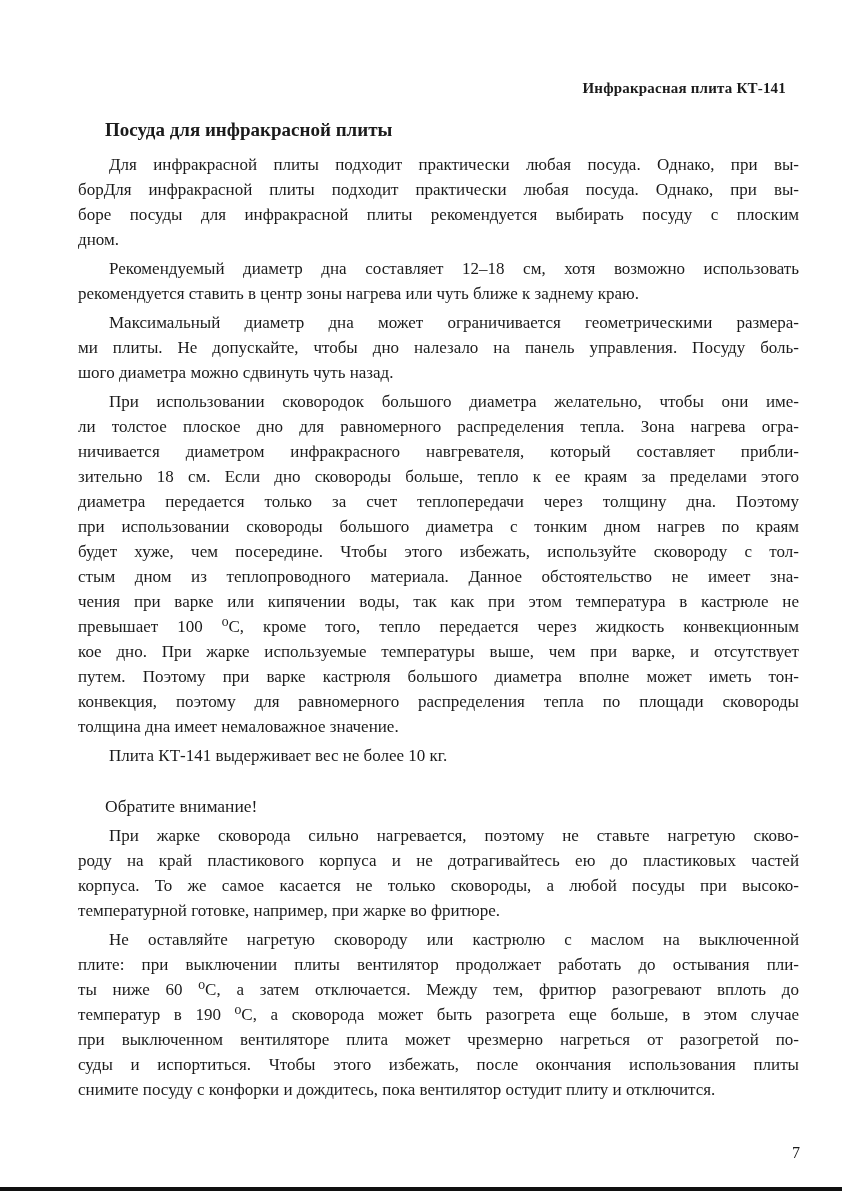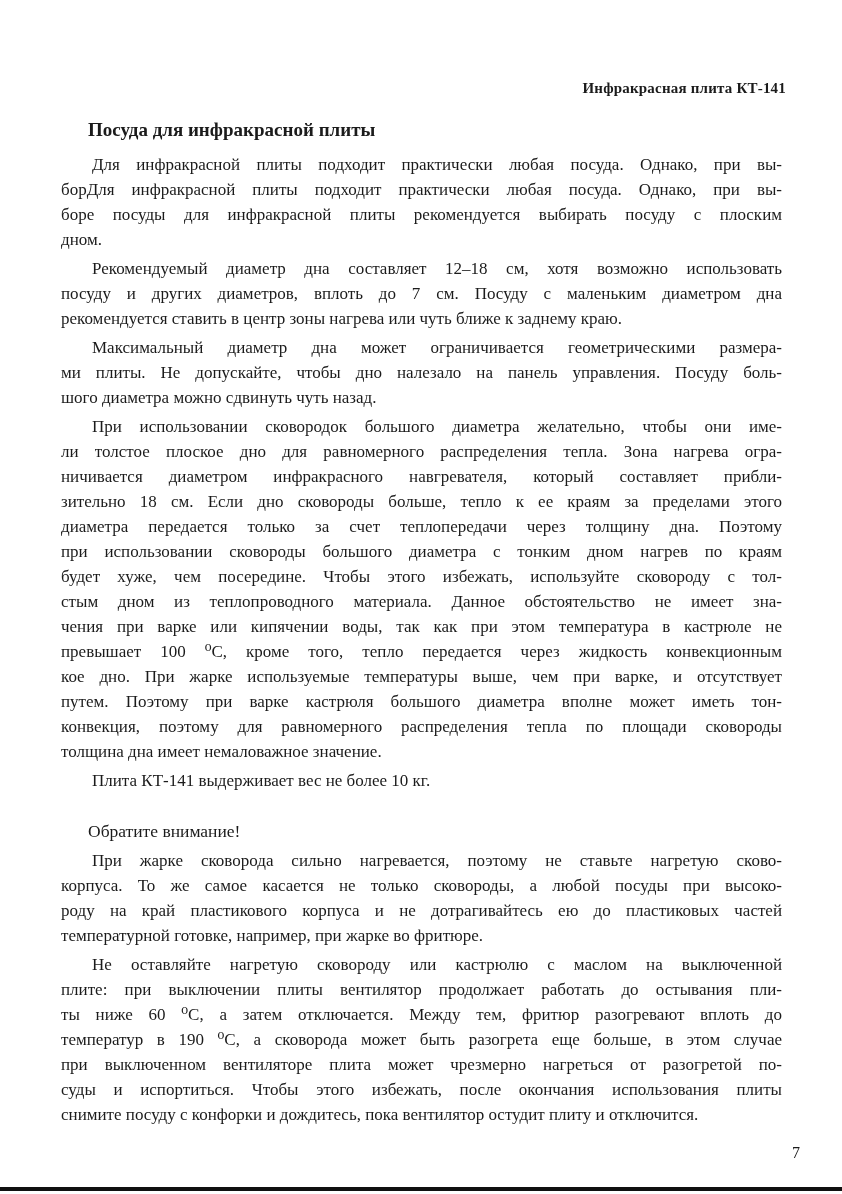--- a/index.html
+++ b/index.html
@@ -19,21 +19,21 @@
   .running-header {
     position: absolute;
     top: 80px;
     right: 56px;
     font-size: 15px;
     font-weight: 700;
     letter-spacing: 0.2px;
   }
   .doc {
     position: absolute;
-    left: 57px;
+    left: 74px;
     top: 119px;
     width: 729px;
   }
   .section-heading {
     margin: 0 0 11px 31px;
     font-size: 19px;
     font-weight: 700;
     line-height: 22px;
   }
   .para {
@@ -86,21 +86,20 @@
 
     <div class="para">
         <div class="line">Для инфракрасной плиты подходит практически любая посуда. Однако, при вы-</div>
         <div class="line">борДля инфракрасной плиты подходит практически любая посуда. Однако, при вы-</div>
         <div class="line">боре посуды для инфракрасной плиты рекомендуется выбирать посуду с плоским</div>
         <div class="line">дном.</div>
       </div>
 
     <div class="para">
         <div class="line">Рекомендуемый диаметр дна составляет 12–18 см, хотя возможно использовать</div>
-        <div class="line">посуду и других диаметров, вплоть до 7 см. Посуду с маленьким диаметром дна</div>
         <div class="line">рекомендуется ставить в центр зоны нагрева или чуть ближе к заднему краю.</div>
       </div>
 
     <div class="para">
         <div class="line">Максимальный диаметр дна может ограничивается геометрическими размера-</div>
         <div class="line">ми плиты. Не допускайте, чтобы дно налезало на панель управления. Посуду боль-</div>
         <div class="line">шого диаметра можно сдвинуть чуть назад.</div>
       </div>
 
     <div class="para">
@@ -121,22 +120,22 @@
       </div>
 
     <div class="para">
         <div class="line">Плита КТ-141 выдерживает вес не более 10 кг.</div>
       </div>
 
     <h2 class="notice-heading">Обратите внимание!</h2>
 
     <div class="para">
         <div class="line">При жарке сковорода сильно нагревается, поэтому не ставьте нагретую сково-</div>
+        <div class="line">роду на край пластикового корпуса и не дотрагивайтесь ею до пластиковых частей</div>
         <div class="line">корпуса. То же самое касается не только сковороды, а любой посуды при высоко-</div>
-        <div class="line">роду на край пластикового корпуса и не дотрагивайтесь ею до пластиковых частей</div>
         <div class="line">температурной готовке, например, при жарке во фритюре.</div>
       </div>
 
     <div class="para">
         <div class="line">Не оставляйте нагретую сковороду или кастрюлю с маслом на выключенной</div>
         <div class="line">плите: при выключении плиты вентилятор продолжает работать до остывания пли-</div>
         <div class="line">ты ниже 60 ⁰С, а затем отключается. Между тем, фритюр разогревают вплоть до</div>
         <div class="line">температур в 190 ⁰С, а сковорода может быть разогрета еще больше, в этом случае</div>
         <div class="line">при выключенном вентиляторе плита может чрезмерно нагреться от разогретой по-</div>
         <div class="line">суды и испортиться. Чтобы этого избежать, после окончания использования плиты</div>

